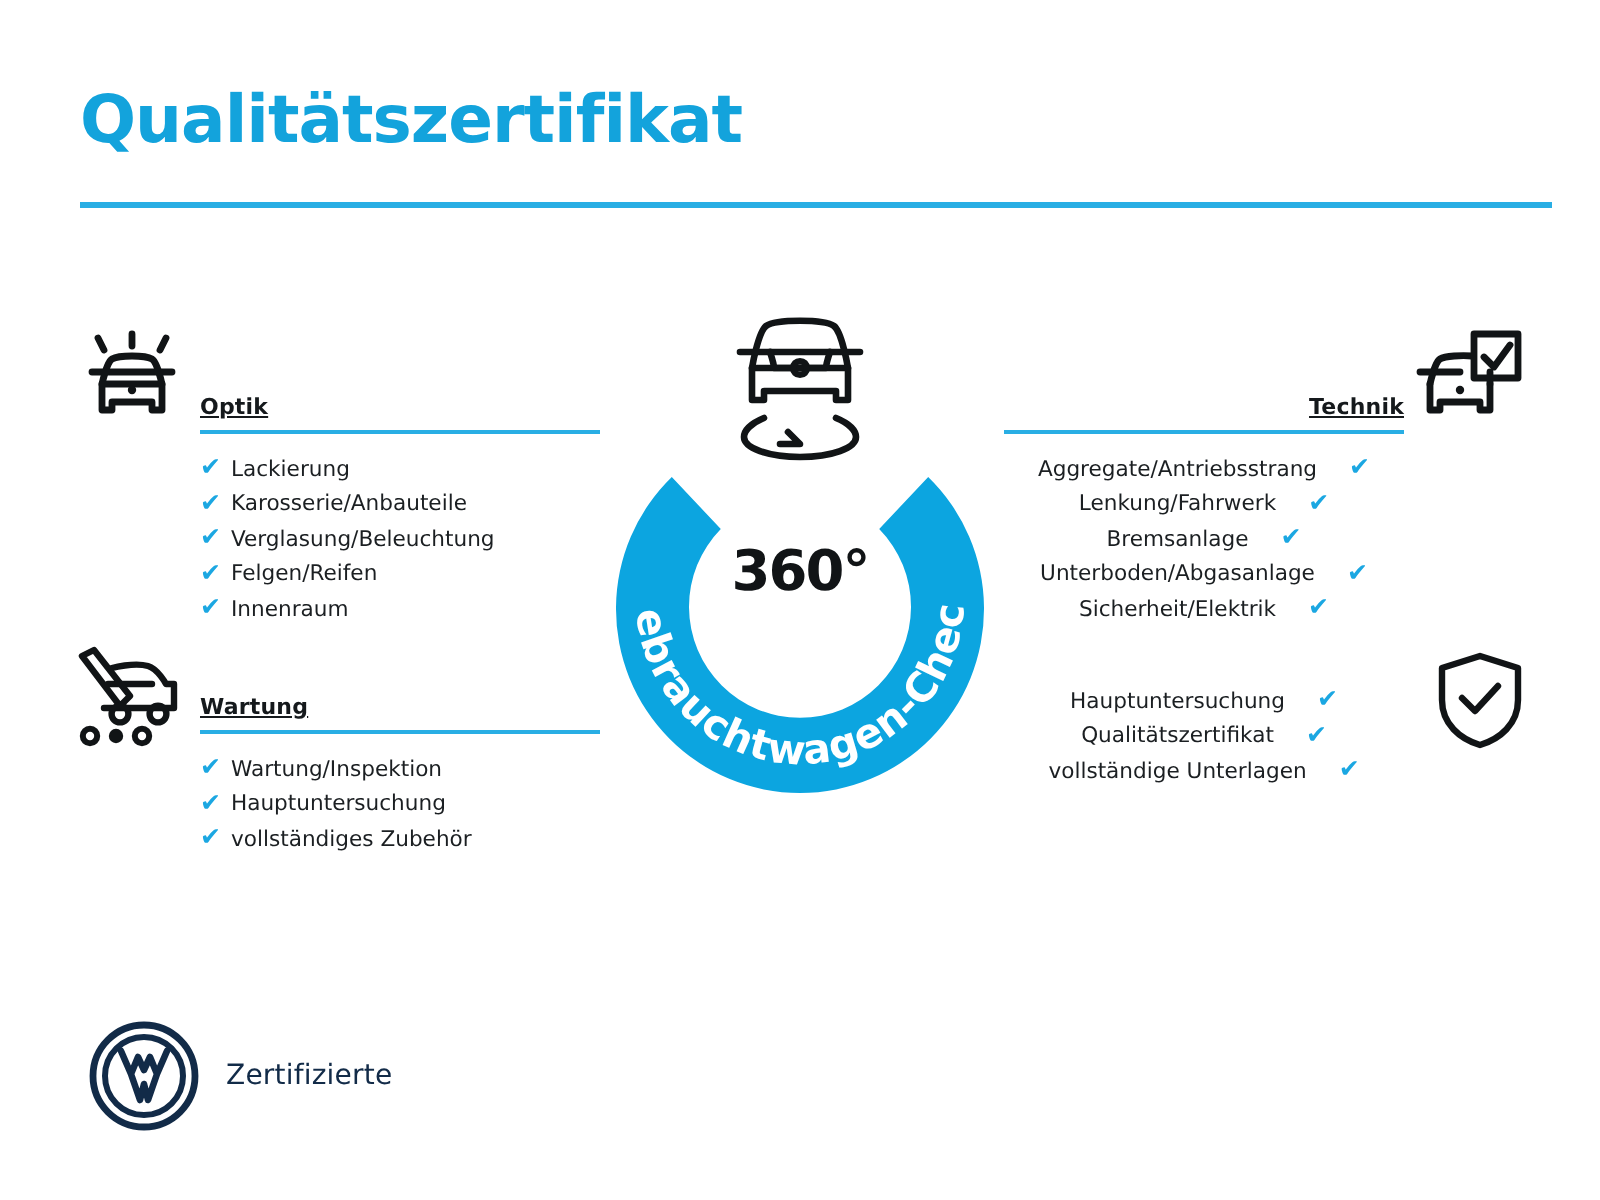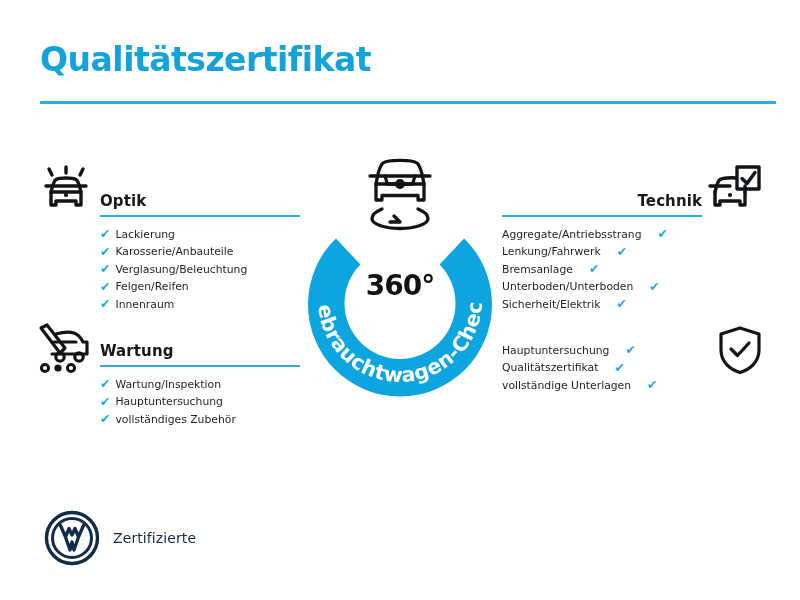--- a/index.html
+++ b/index.html
@@ -32,25 +32,26 @@
   
   .block { position:absolute; }
 
   .block-head {
     position:relative;
     height:34px;
   }
   .block-title {
     position:absolute;
     bottom:7px;
-    font-size:15px;
+    font-size:11px;
     font-weight:bold;
     color:#15191c;
     letter-spacing:0.1px;
     white-space:nowrap;
+    text-decoration:underline;
   }
   .block-rule {
     position:absolute;
     bottom:0; left:0; right:0;
     height:2.5px;
     background:#29AEE4;
   }
 
   .block.left  .block-title { left:0; }
   .block.right .block-title { right:0; }
@@ -58,21 +59,21 @@
   .check-list { list-style:none; margin-top:9px; }
   .check-list li {
     font-size:10.8px;
     line-height:17.4px;
     color:#1b1f22;
     white-space:nowrap;
     display:flex;
     align-items:center;
     gap:5px;
   }
-  .block.right .check-list li { justify-content:flex-start;gap:16px; }
+  .block.right .check-list li { justify-content:center;gap:16px; }
   .block.left  .check-list li { justify-content:flex-start; }
 
   .tick {
     color:#1BA7E2;
     font-size:12.5px;
     font-weight:bold;
     line-height:1;
     display:inline-block;
     transform:translateY(-0.5px);
   }
@@ -252,21 +253,21 @@
       </li>
       <li>
         <span>Lenkung/Fahrwerk</span>
         <span class="tick">✔</span>
       </li>
       <li>
         <span>Bremsanlage</span>
         <span class="tick">✔</span>
       </li>
       <li>
-        <span>Unterboden/Unterboden</span>
+        <span>Unterboden/Abgasanlage</span>
         <span class="tick">✔</span>
       </li>
       <li>
         <span>Sicherheit/Elektrik</span>
         <span class="tick">✔</span>
       </li>
     </ul>
 </div>
 
 <div class="block right" id="block-garantie">

